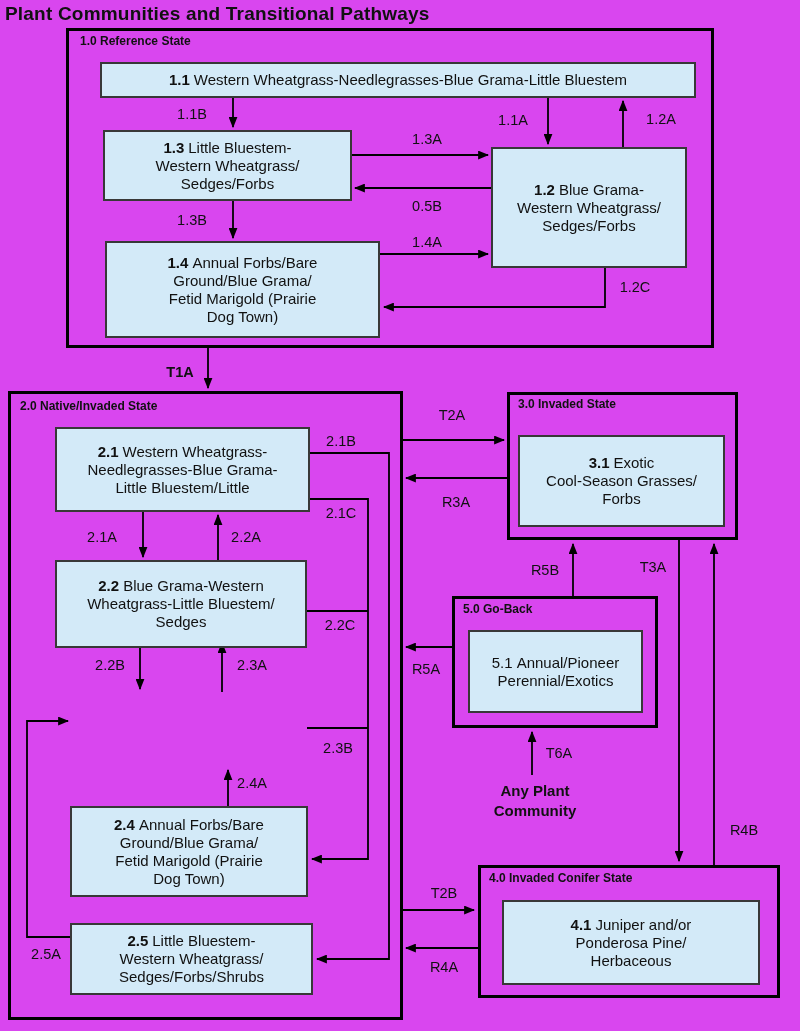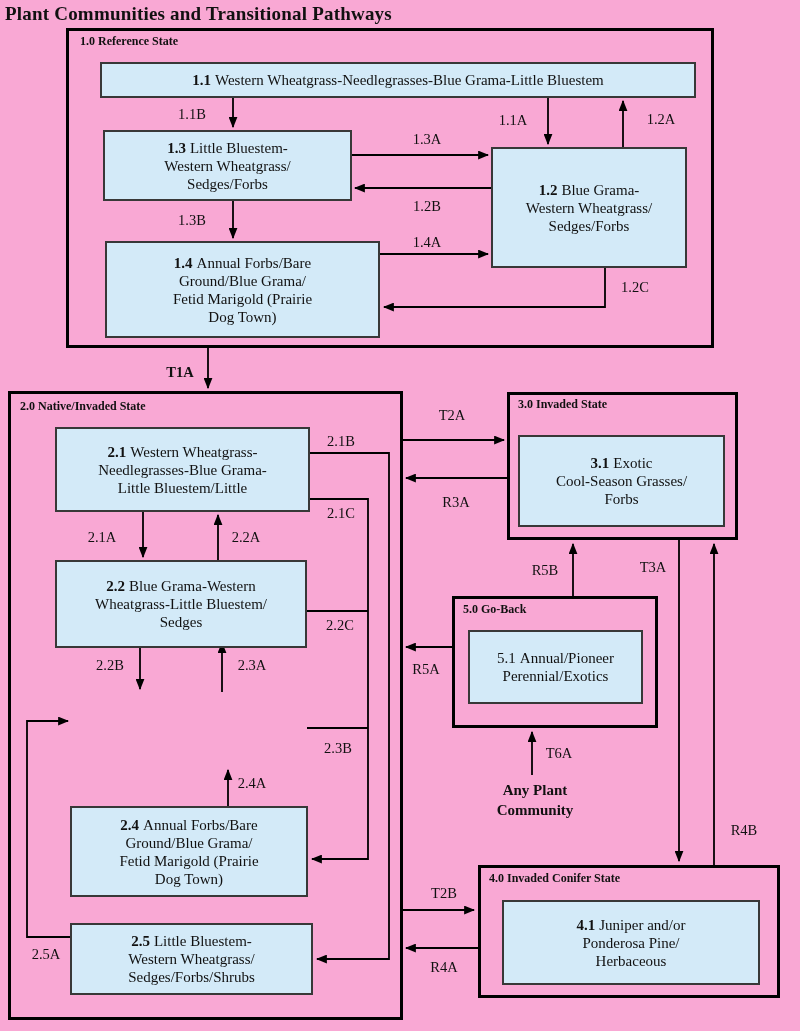--- a/index.html
+++ b/index.html
@@ -1,17 +1,17 @@
 <!DOCTYPE html>
 <html><head>
 <meta charset="utf-8">
 <style>
   html,body{margin:0;padding:0;background:#ffffff;}
-  #stage{position:relative;width:800px;height:1031px;background:#f9a8d4;
-         font-family:Liberation Serif, serif;color:#111;overflow:hidden;}
+  #stage{position:relative;width:800px;height:1031px;background:#d946ef;
+         font-family:Liberation Sans, sans-serif;color:#111;overflow:hidden;}
   .title{position:absolute;left:5px;top:3px;font-size:19px;font-weight:700;
          letter-spacing:.2px;white-space:nowrap;z-index:5;}
   .state{position:absolute;border:3px solid #000;box-sizing:border-box;
          background:transparent;z-index:1;}
   .state-label{position:absolute;font-size:12px;font-weight:700;white-space:nowrap;z-index:5;text-align:right;}
   svg.lines{position:absolute;left:0;top:0;z-index:2;}
   .cbox{position:absolute;box-sizing:border-box;border:2px solid #383838;
         background:#d3eaf8;display:flex;flex-direction:column;justify-content:center;
         align-items:center;text-align:center;font-size:15px;line-height:1.2;
         z-index:3;padding:1px 2px;}
@@ -120,36 +120,36 @@
     </div>
     <div class="state" style="left: 507px; top: 392px; width: 231px; height: 148px;"></div>
     <div class="state-label" style="left: 518px; top: 397px;">3.0 Invaded State</div>
     <div class="cbox" style="left: 518px; top: 435px; width: 207px; height: 92px;">
       <div class="cline"><span class="num">3.1</span><span>Exotic</span></div>
       <div class="cline"><span>Cool-Season Grasses/</span></div>
       <div class="cline"><span>Forbs</span></div>
     </div>
     <div class="state" style="left: 452px; top: 596px; width: 206px; height: 132px;"></div>
     <div class="state-label" style="left: 463px; top: 602px;">5.0 Go-Back</div>
-    <div class="cbox" style="left: 468px; top: 630px; width: 175px; height: 74px;">
+    <div class="cbox" style="left: 468px; top: 630px; width: 175px; height: 83px;">
       <div class="cline"><span class="num" style="font-weight: 400;">5.1</span><span>Annual/Pioneer</span></div>
       <div class="cline"><span>Perennial/Exotics</span></div>
     </div>
     <div class="state" style="left: 478px; top: 865px; width: 302px; height: 133px;"></div>
     <div class="state-label" style="left: 489px; top: 871px;">4.0 Invaded Conifer State</div>
     <div class="cbox" style="left: 502px; top: 900px; width: 258px; height: 85px;">
       <div class="cline"><span class="num">4.1</span><span>Juniper and/or</span></div>
       <div class="cline"><span>Ponderosa Pine/</span></div>
       <div class="cline"><span>Herbaceous</span></div>
     </div>
     <div class="plabel" style="left: 192px; top: 114px;">1.1B</div>
     <div class="plabel" style="left: 513px; top: 120px;">1.1A</div>
     <div class="plabel" style="left: 661px; top: 119px;">1.2A</div>
     <div class="plabel" style="left: 427px; top: 139px;">1.3A</div>
-    <div class="plabel" style="left: 427px; top: 206px;">1.2B</div>
+    <div class="plabel" style="left: 427px; top: 206px;">0.5B</div>
     <div class="plabel" style="left: 192px; top: 220px;">1.3B</div>
     <div class="plabel" style="left: 427px; top: 242px;">1.4A</div>
     <div class="plabel" style="left: 635px; top: 287px;">1.2C</div>
     <div class="plabel bold" style="left: 180px; top: 372px;">T1A</div>
     <div class="plabel" style="left: 452px; top: 415px;">T2A</div>
     <div class="plabel" style="left: 341px; top: 441px;">2.1B</div>
     <div class="plabel" style="left: 456px; top: 502px;">R3A</div>
     <div class="plabel" style="left: 102px; top: 537px;">2.1A</div>
     <div class="plabel" style="left: 246px; top: 537px;">2.2A</div>
     <div class="plabel" style="left: 341px; top: 513px;">2.1C</div>

